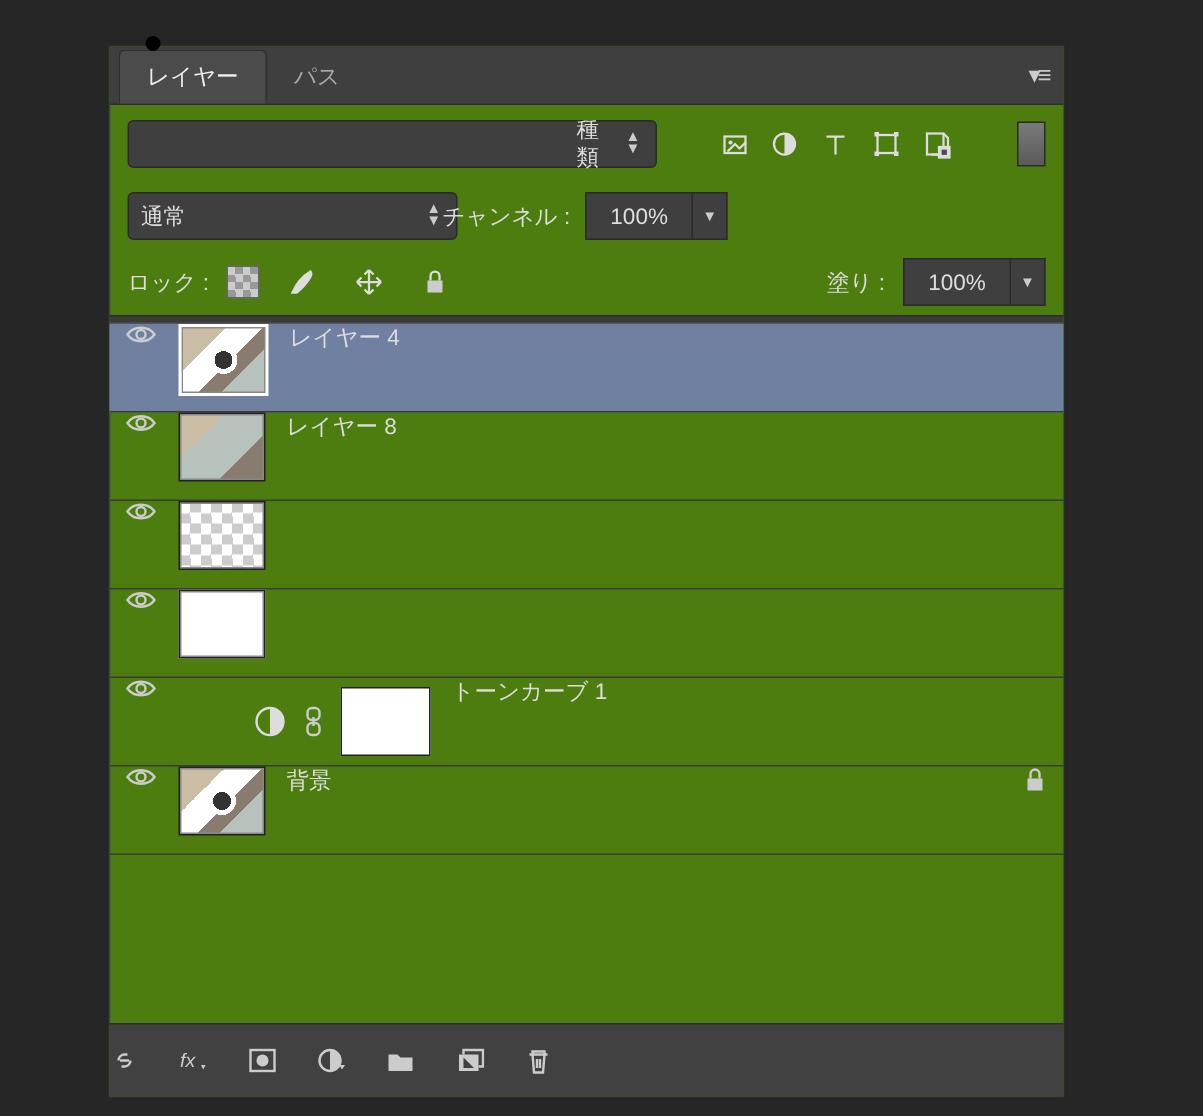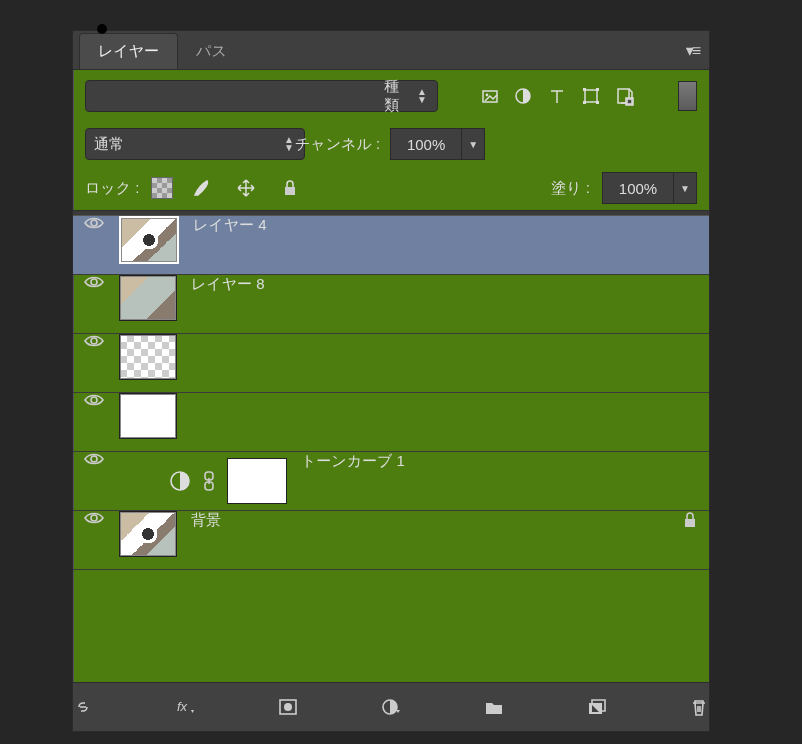--- a/index.html
+++ b/index.html
@@ -48,21 +48,21 @@
   background-blend-mode:normal}
 .lname{flex:1}
 .layer.bg .lname{}
 .bg-lock{color:#ccc}
 .adj{display:flex;align-items:center;gap:10px}
 .adj-icon{width:22px;height:22px}
 .link-icon{width:16px;height:22px}
 .adj-mask{width:58px;height:44px;background:#fff;border:1px solid #222}
 .indent{width:36px}
 
-.bottombar{position:absolute;bottom:0;left:0;right:0;height:48px;background:#414141;border-top:1px solid #2d2d2d;display:flex;align-items:center;justify-content:space-between;gap:26px;}
+.bottombar{position:absolute;bottom:0;left:0;right:0;height:48px;background:#414141;border-top:1px solid #2d2d2d;display:flex;align-items:center;justify-content:flex-start;gap:26px;}
 .bottombar svg{width:20px;height:20px;stroke:#ccc;fill:none;stroke-width:1.6}
 .bottombar .fillsvg{fill:#ccc;stroke:none}
 </style>
 </head>
 <body>
 
 <div id="stage">
 <div id="panel">
 
   <div class="tabs">

